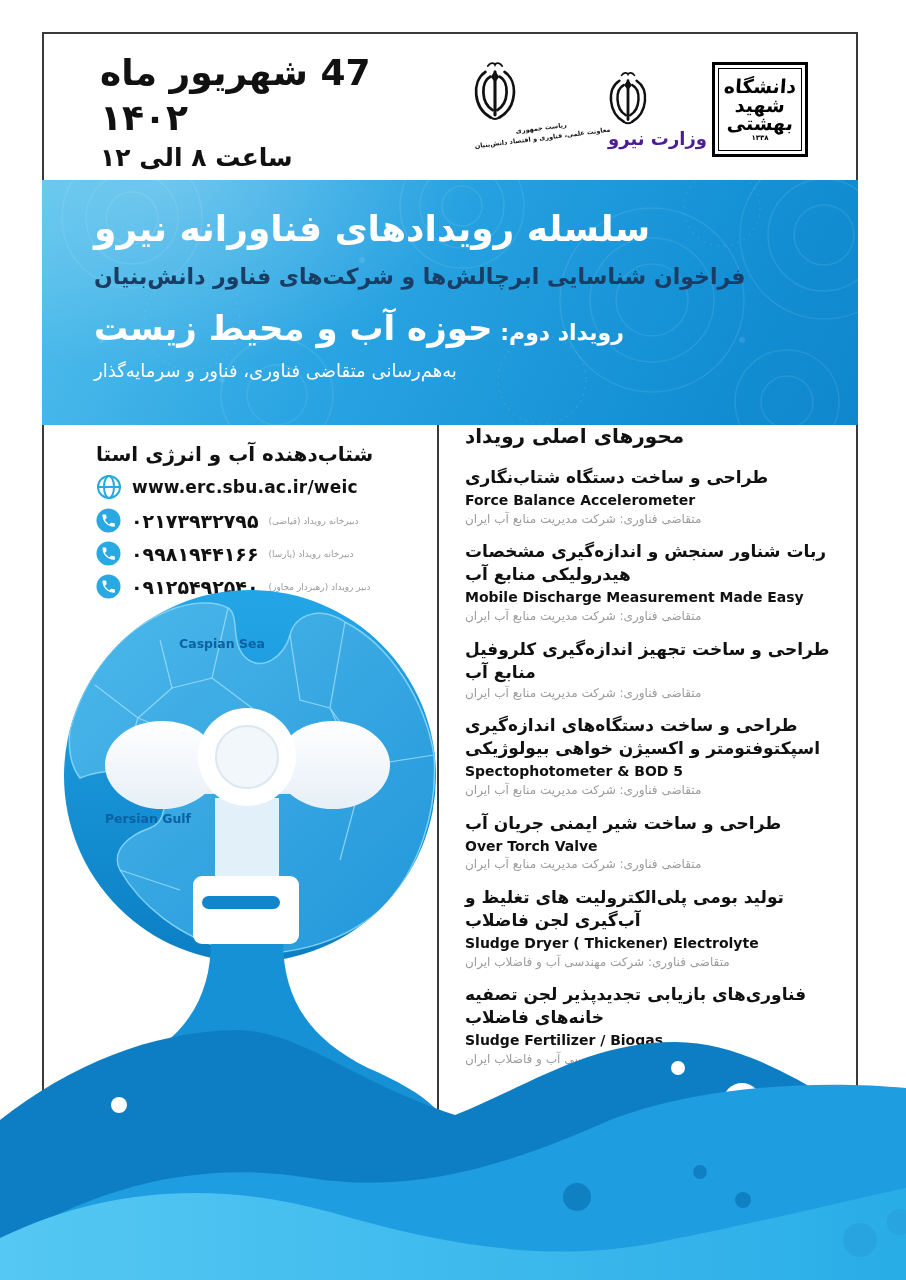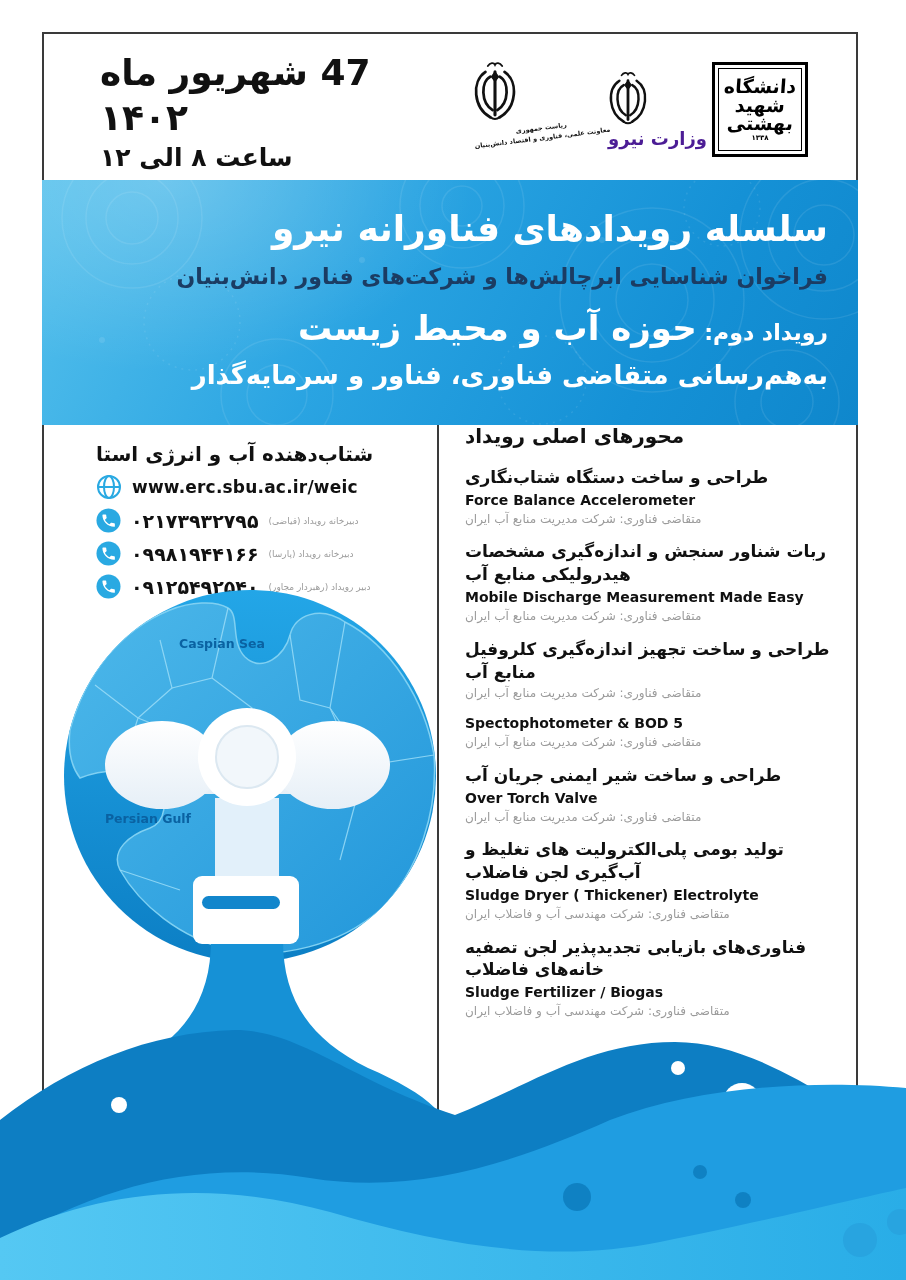--- a/index.html
+++ b/index.html
@@ -29,27 +29,27 @@
   .logo-sbu .l{font-size:19px;font-weight:bold;line-height:.98;color:#000;transform:skewX(-4deg);}
   .logo-sbu .y{font-size:7px;font-weight:bold;color:#000;margin-top:1px;}
 
   
   .banner{position:absolute;left:42px;top:180px;width:816px;height:245px;z-index:2;
       background:
         radial-gradient(ellipse 520px 320px at 15% 0%, rgba(255,255,255,.22), rgba(255,255,255,0) 60%),
         linear-gradient(118deg,#54c0ec 0%,#2aa4e2 40%,#1591d6 75%,#0f87cc 100%);
       overflow:hidden;}
   .banner .pattern{position:absolute;inset:0;}
-  .banner .btxt{position:absolute;left:52px;top:26px;right:30px;direction:rtl;text-align:right;}
+  .banner .btxt{position:absolute;left:52px;top:26px;right:30px;direction:rtl;text-align:left;}
   .banner .b1{font-size:36px;font-weight:bold;color:#ffffff;line-height:1.25;}
   .banner .b2{font-size:22px;font-weight:bold;color:#1b3c63;line-height:1.3;margin-top:12px;}
   .banner .b3{margin-top:16px;color:#fff;line-height:1.2;}
   .banner .b3 .pre{font-size:22px;font-weight:bold;}
   .banner .b3 .big{font-size:34px;font-weight:bold;}
-  .banner .b4{font-size:26px;font-weight:bold;color:#ffffff;margin-top:12px;}
+  .banner .b4{font-size:18px;font-weight:normal;color:#ffffff;margin-top:12px;}
 
   
   .contact{position:absolute;left:96px;top:442px;width:330px;z-index:2;}
   .contact .ctitle{font-size:20px;font-weight:bold;color:#111;direction:rtl;text-align:left;}
   .row{display:flex;align-items:center;gap:10px;margin-top:8px;}
   .row .url{font-size:17px;font-weight:bold;color:#111;letter-spacing:.2px;}
   .row .num{font-size:19px;font-weight:bold;color:#111;direction:ltr;}
   .row .plabel{font-size:9px;color:#9b9b9b;direction:rtl;white-space:nowrap;}
 
   
@@ -220,20 +220,21 @@
         <div class="topic-en">Mobile Discharge Measurement Made Easy</div>
         <div class="topic-applicant">متقاضی فناوری: شرکت مدیریت منابع آب ایران</div>
       </div>
 
       <div class="topic">
         <div class="topic-fa">طراحی و ساخت تجهیز اندازه‌گیری کلروفیل منابع آب</div>
         <div class="topic-applicant">متقاضی فناوری: شرکت مدیریت منابع آب ایران</div>
       </div>
 
       <div class="topic">
+        <div class="topic-fa">طراحی و ساخت دستگاه‌های اندازه‌گیری اسپکتوفتومتر و اکسیژن خواهی بیولوژیکی</div>
         <div class="topic-en">Spectophotometer &amp; BOD 5</div>
         <div class="topic-applicant">متقاضی فناوری: شرکت مدیریت منابع آب ایران</div>
       </div>
 
       <div class="topic">
         <div class="topic-fa">طراحی و ساخت شیر ایمنی جریان آب</div>
         <div class="topic-en">Over Torch Valve</div>
         <div class="topic-applicant">متقاضی فناوری: شرکت مدیریت منابع آب ایران</div>
       </div>
 

